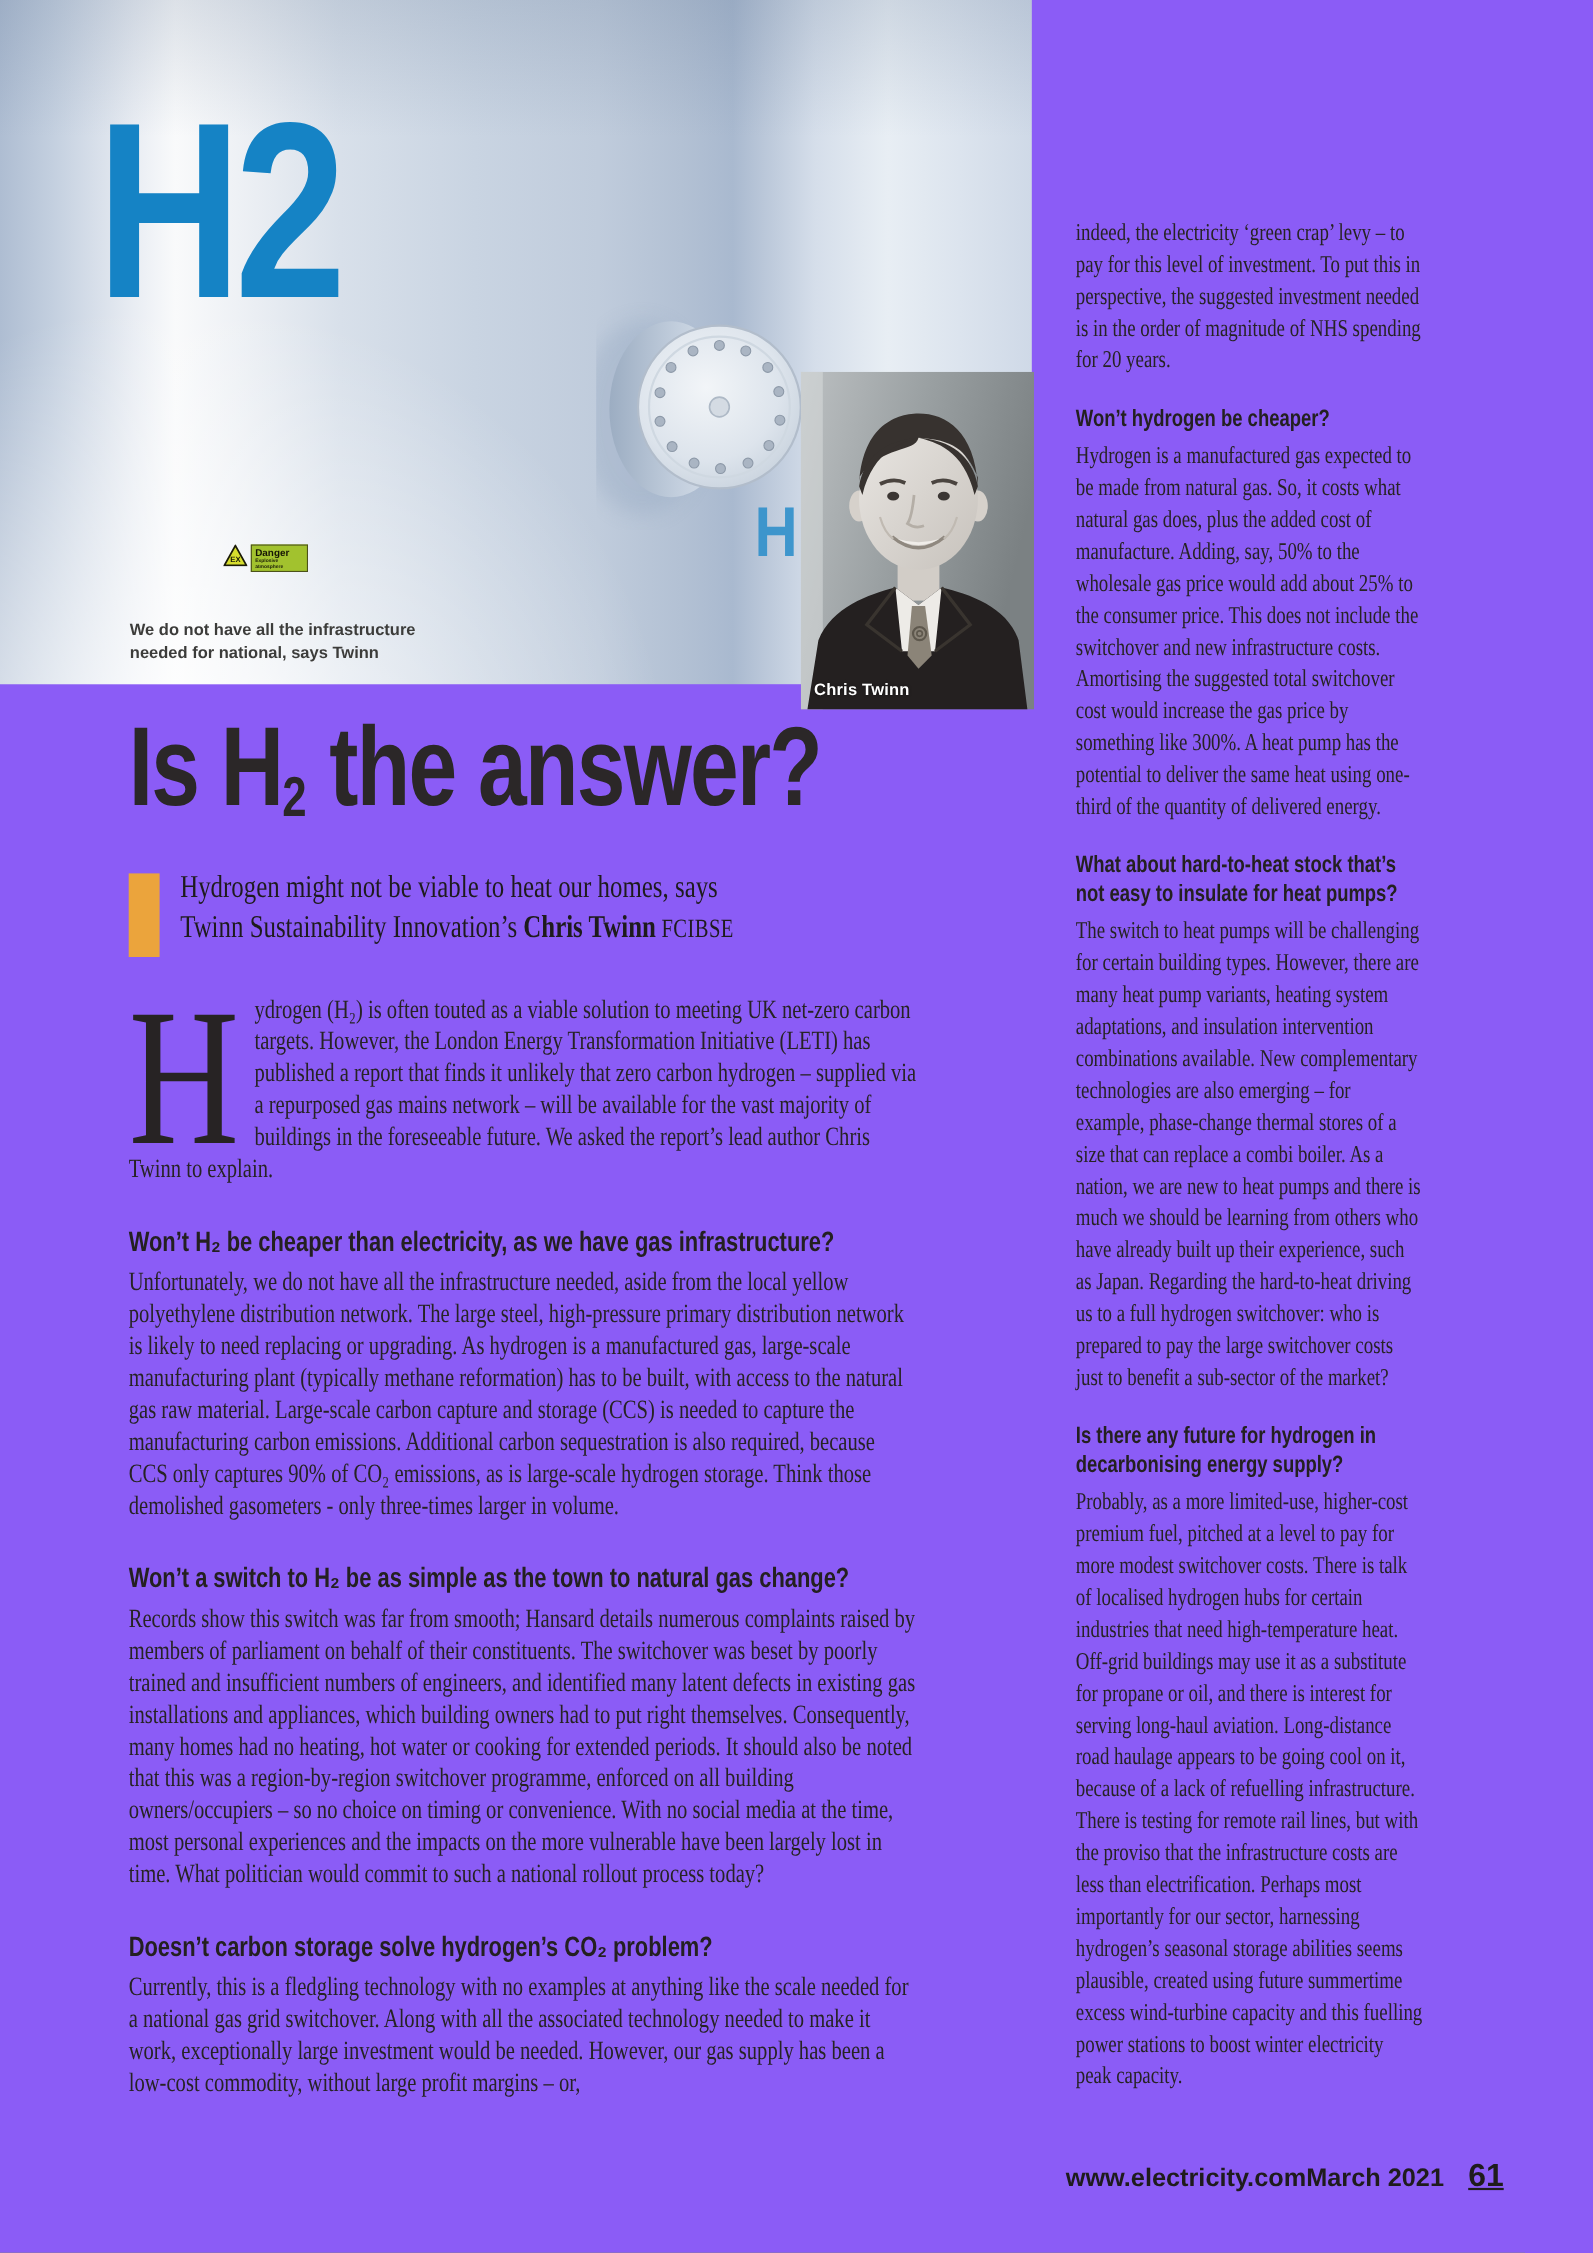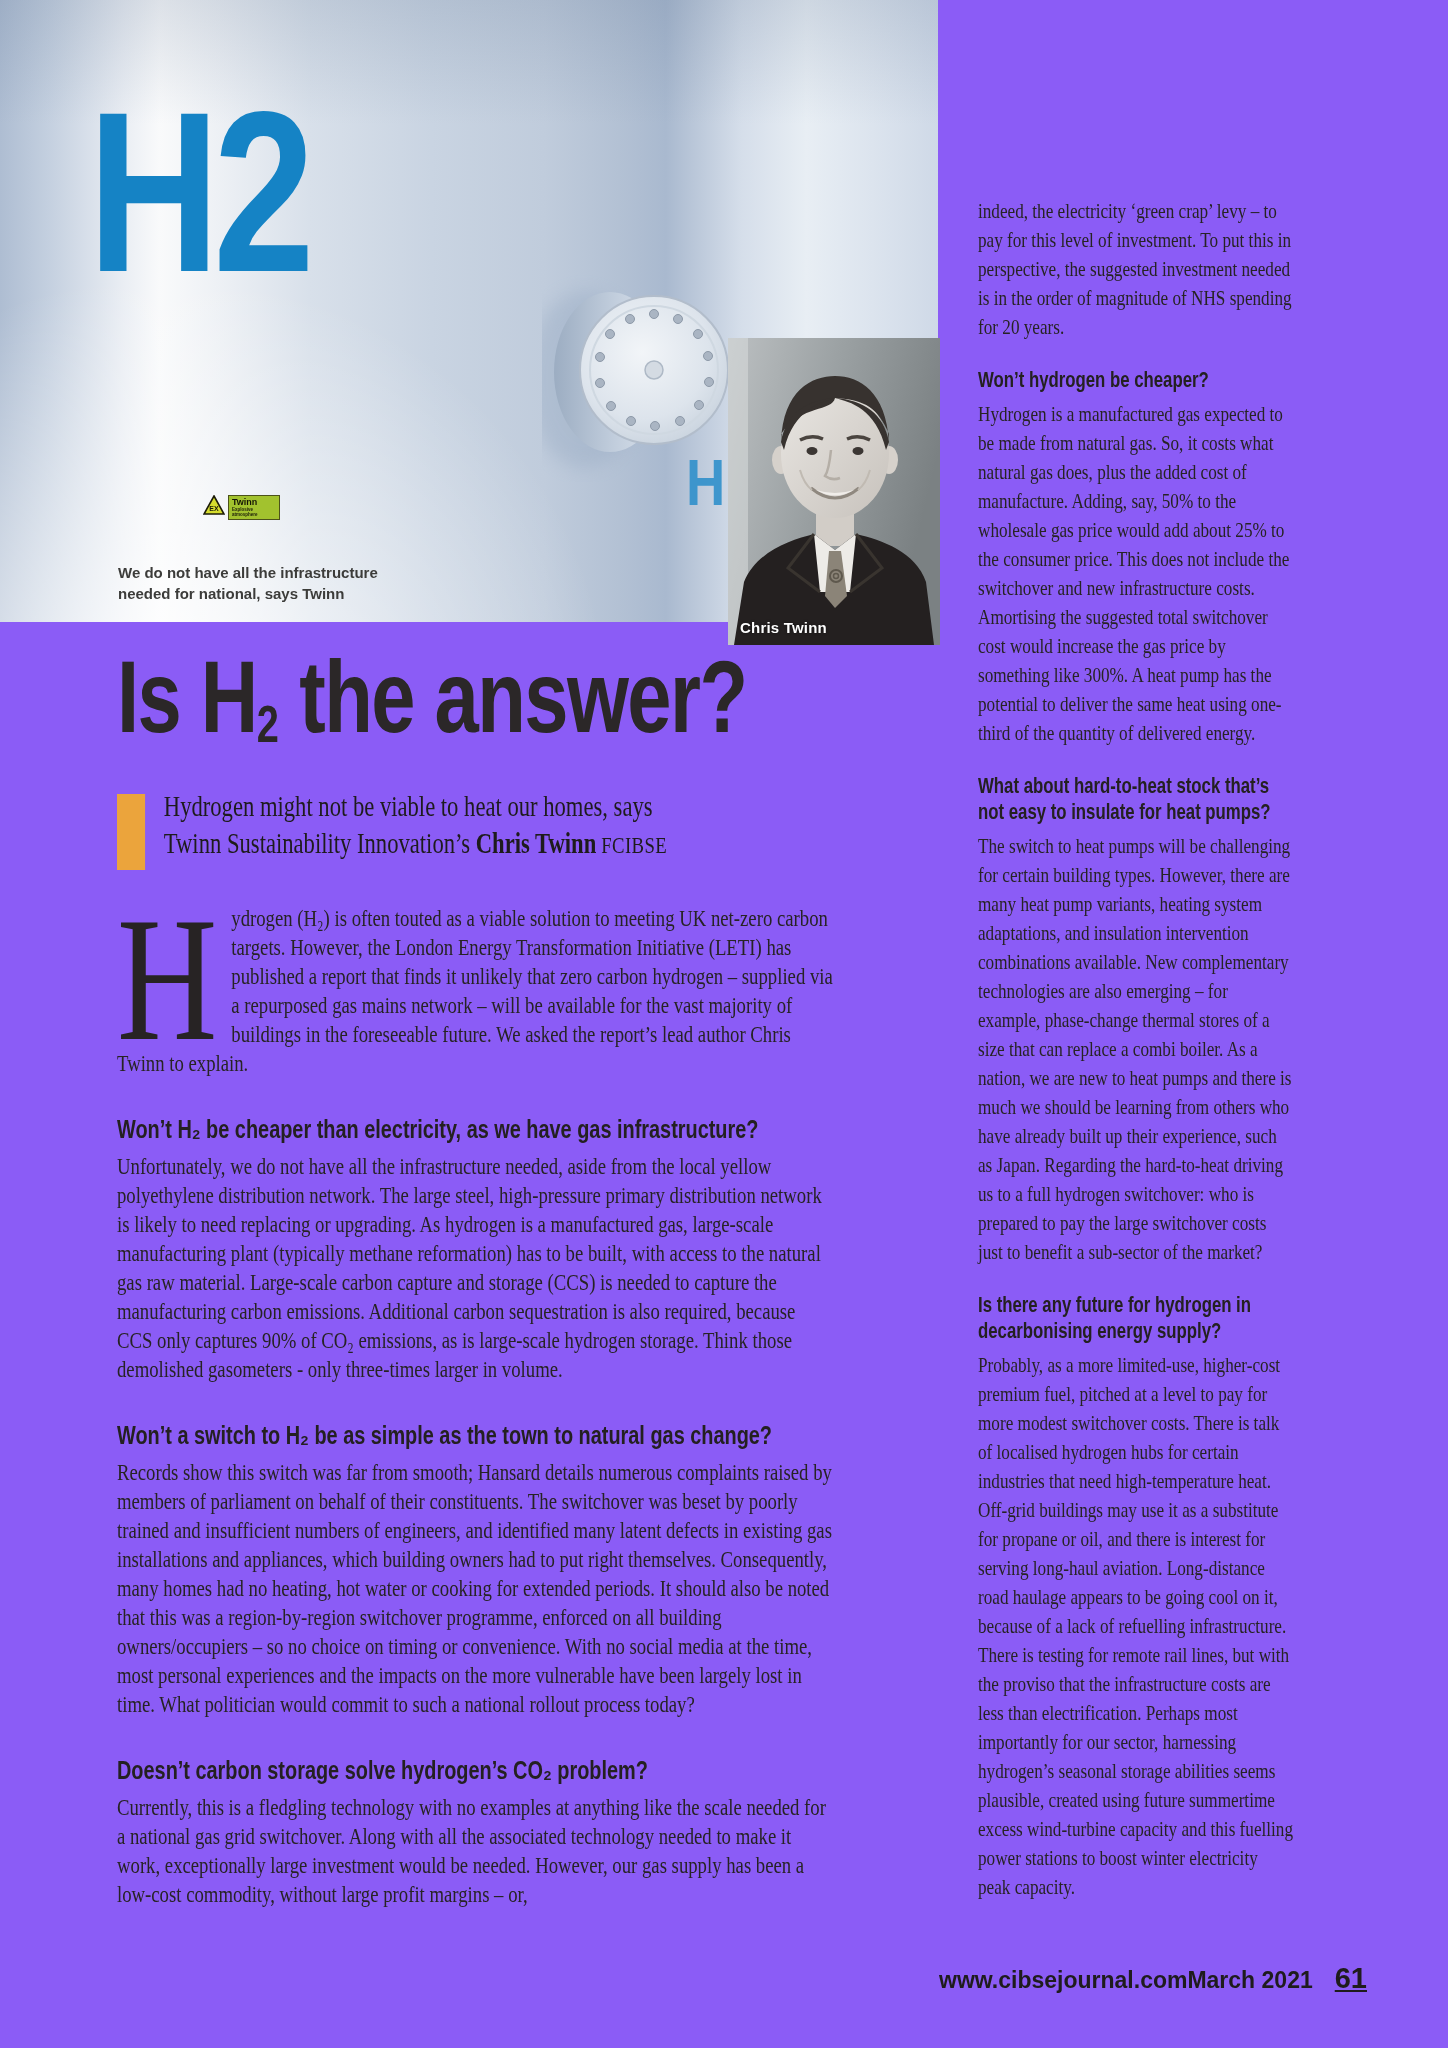--- a/index.html
+++ b/index.html
@@ -119,21 +119,21 @@
     </svg>
 
     <div class="partial-h">H</div>
 
     <div class="danger">
       <svg width="22" height="20" viewBox="0 0 22 20">
         <polygon points="11,1 21,19 1,19" fill="#d6dd2e" stroke="#1c1c08" stroke-width="1.6"></polygon>
         <text x="11" y="16" text-anchor="middle" font-size="7" font-weight="bold" fill="#1c1c08" font-family="Liberation Sans, sans-serif">EX</text>
       </svg>
       <div class="danger-label">
-        <div class="danger-title">Twinn</div>
+        <div class="danger-title">Danger</div>
         <div class="danger-sub" style="white-space:pre-line">Explosive
 atmosphere</div>
       </div>
     </div>
 
     <div class="hero-caption">We do not have all the infrastructure
 needed for national, says Twinn</div>
   </div>
 
   <div class="portrait">
@@ -209,18 +209,18 @@
     <h2 class="q-heading">What about hard-to-heat stock that’s
 not easy to insulate for heat pumps?</h2>
     <p class="serif-body">The switch to heat pumps will be challenging for certain building types. However, there are many heat pump variants, heating system adaptations, and insulation intervention combinations available. New complementary technologies are also emerging – for example, phase-change thermal stores of a size that can replace a combi boiler. As a nation, we are new to heat pumps and there is much we should be learning from others who have already built up their experience, such as Japan. Regarding the hard-to-heat driving us to a full hydrogen switchover: who is prepared to pay the large switchover costs just to benefit a sub-sector of the market?</p>
 
     <h2 class="q-heading">Is there any future for hydrogen in
 decarbonising energy supply?</h2>
     <p class="serif-body">Probably, as a more limited-use, higher-cost premium fuel, pitched at a level to pay for more modest switchover costs. There is talk of localised hydrogen hubs for certain industries that need high-temperature heat. Off-grid buildings may use it as a substitute for propane or oil, and there is interest for serving long-haul aviation. Long-distance road haulage appears to be going cool on it, because of a lack of refuelling infrastructure. There is testing for remote rail lines, but with the proviso that the infrastructure costs are less than electrification. Perhaps most importantly for our sector, harnessing hydrogen’s seasonal storage abilities seems plausible, created using future summertime excess wind-turbine capacity and this fuelling power stations to boost winter electricity peak capacity.</p>
   </div>
 
   <div class="footer">
-    <span class="footer-url">www.cibsejournal.com</span>
+    <span class="footer-url">www.electricity.com</span>
     <span class="footer-date">March 2021</span>
     <span class="footer-page">61</span>
   </div>
 
 </div>
 
 </body></html>

